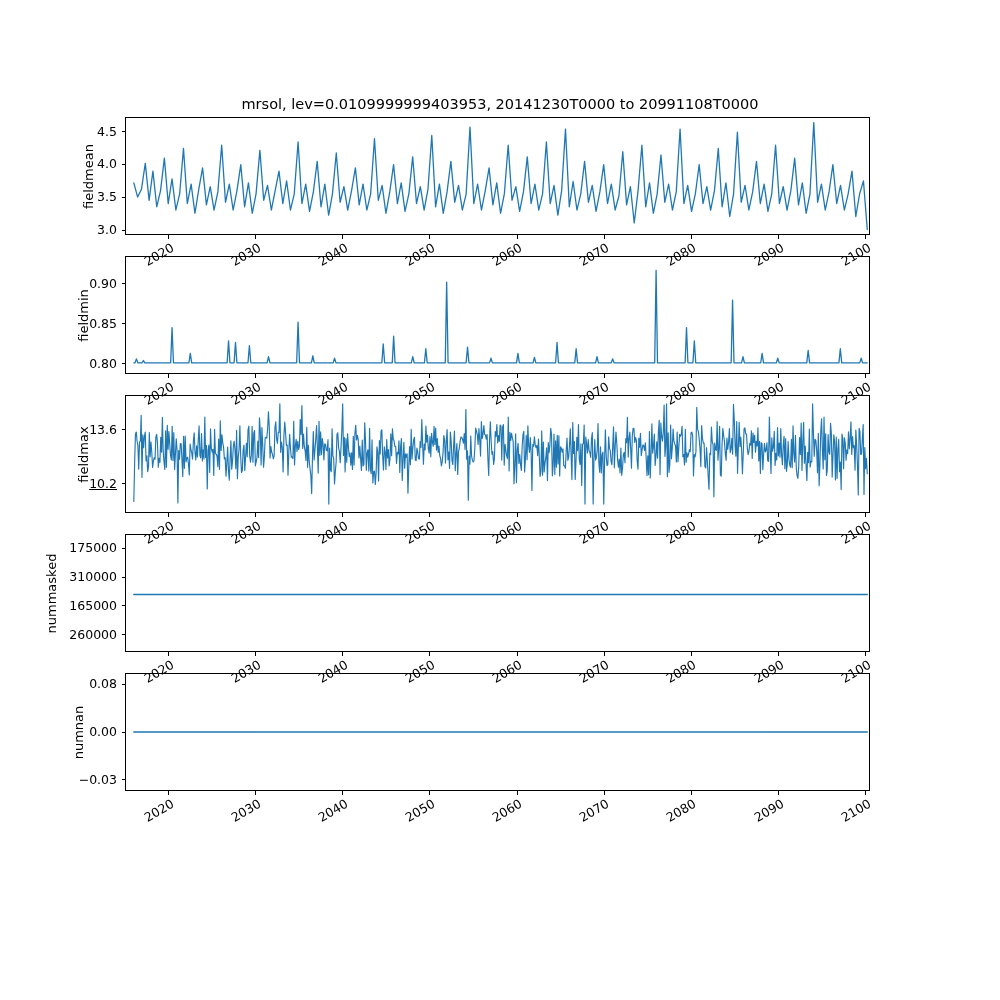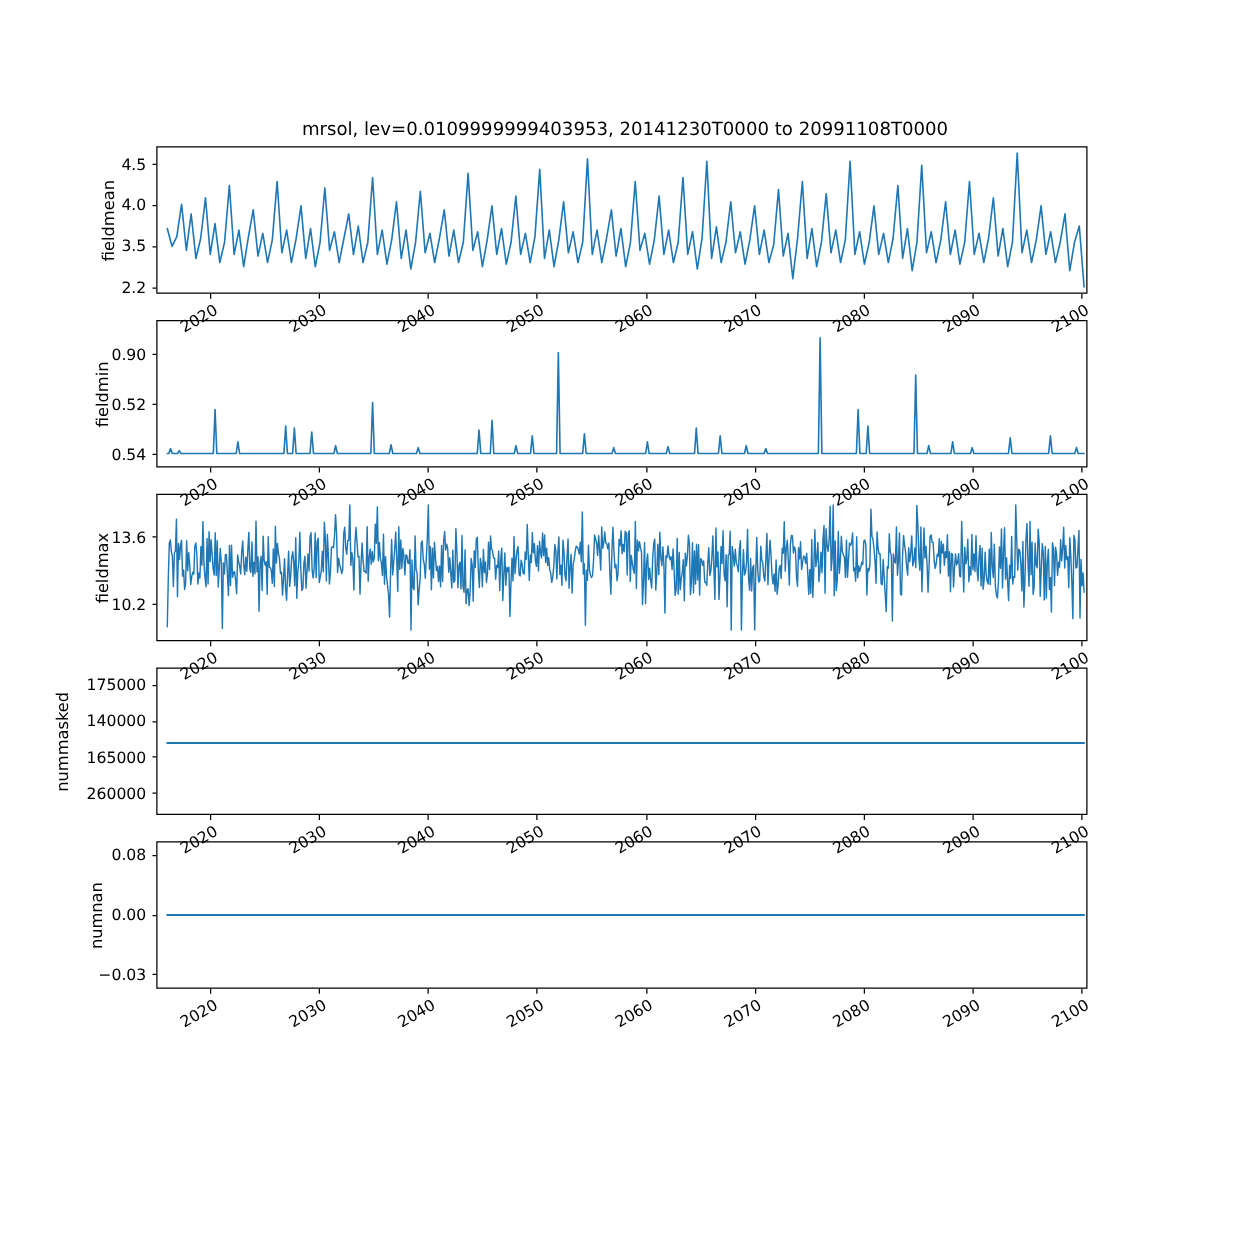--- a/index.html
+++ b/index.html
@@ -113,21 +113,21 @@
   <div class="panel" id="panel4" style="left:125px;top:673px;width:745px;height:118px;">
     <svg id="svg4" viewBox="0 0 745 118" preserveAspectRatio="none">
         <polyline points="7.84,59.00 743.26,59.00" fill="none" stroke="#1f77b4" stroke-width="1.5" stroke-linejoin="round" stroke-linecap="round"></polyline>
       </svg>
   </div>
   <div class="ylabel" style="left:18px;top:725px;width:120px;">numnan</div>
 
 
   <div id="ticklayer">
       <div class="tickmark" style="left:121.5px;top:229.8854748603352px;"></div>
-      <div class="ytick" style="left:51px;top:222.3854748603352px;width:66px;">2.2</div>
+      <div class="ytick" style="left:51px;top:222.3854748603352px;width:66px;">3.0</div>
       <div class="tickmark" style="left:121.5px;top:196.9245810055866px;"></div>
       <div class="ytick" style="left:51px;top:189.4245810055866px;width:66px;">3.5</div>
       <div class="tickmark" style="left:121.5px;top:163.96368715083798px;"></div>
       <div class="ytick" style="left:51px;top:156.46368715083798px;width:66px;">4.0</div>
       <div class="tickmark" style="left:121.5px;top:131.00279329608935px;"></div>
       <div class="ytick" style="left:51px;top:123.50279329608935px;width:66px;">4.5</div>
       <div class="tickmark v" style="left:168.0672514619883px;top:235px;"></div>
       <div class="xtick-rot" style="left:120.56725146198829px;top:240px;width:48px;">2020</div>
       <div class="tickmark v" style="left:255.2017543859649px;top:235px;"></div>
       <div class="xtick-rot" style="left:207.7017543859649px;top:240px;width:48px;">2030</div>
@@ -139,23 +139,23 @@
       <div class="xtick-rot" style="left:469.1052631578948px;top:240px;width:48px;">2060</div>
       <div class="tickmark v" style="left:603.7397660818713px;top:235px;"></div>
       <div class="xtick-rot" style="left:556.2397660818713px;top:240px;width:48px;">2070</div>
       <div class="tickmark v" style="left:690.874269005848px;top:235px;"></div>
       <div class="xtick-rot" style="left:643.374269005848px;top:240px;width:48px;">2080</div>
       <div class="tickmark v" style="left:778.0087719298245px;top:235px;"></div>
       <div class="xtick-rot" style="left:730.5087719298245px;top:240px;width:48px;">2090</div>
       <div class="tickmark v" style="left:865.1432748538011px;top:235px;"></div>
       <div class="xtick-rot" style="left:817.6432748538011px;top:240px;width:48px;">2100</div>
       <div class="tickmark" style="left:121.5px;top:363.1351351351351px;"></div>
-      <div class="ytick" style="left:51px;top:355.6351351351351px;width:66px;">0.54</div>
+      <div class="ytick" style="left:51px;top:355.6351351351351px;width:66px;">0.80</div>
       <div class="tickmark" style="left:121.5px;top:323.2702702702703px;"></div>
-      <div class="ytick" style="left:51px;top:315.7702702702703px;width:66px;">0.52</div>
+      <div class="ytick" style="left:51px;top:315.7702702702703px;width:66px;">0.85</div>
       <div class="tickmark" style="left:121.5px;top:283.4054054054054px;"></div>
       <div class="ytick" style="left:51px;top:275.9054054054054px;width:66px;">0.90</div>
       <div class="tickmark v" style="left:168.0672514619883px;top:374px;"></div>
       <div class="xtick-rot" style="left:120.56725146198829px;top:379px;width:48px;">2020</div>
       <div class="tickmark v" style="left:255.2017543859649px;top:374px;"></div>
       <div class="xtick-rot" style="left:207.7017543859649px;top:379px;width:48px;">2030</div>
       <div class="tickmark v" style="left:342.3362573099415px;top:374px;"></div>
       <div class="xtick-rot" style="left:294.8362573099415px;top:379px;width:48px;">2040</div>
       <div class="tickmark v" style="left:429.4707602339181px;top:374px;"></div>
       <div class="xtick-rot" style="left:381.9707602339181px;top:379px;width:48px;">2050</div>
@@ -163,21 +163,21 @@
       <div class="xtick-rot" style="left:469.1052631578948px;top:379px;width:48px;">2060</div>
       <div class="tickmark v" style="left:603.7397660818713px;top:374px;"></div>
       <div class="xtick-rot" style="left:556.2397660818713px;top:379px;width:48px;">2070</div>
       <div class="tickmark v" style="left:690.874269005848px;top:374px;"></div>
       <div class="xtick-rot" style="left:643.374269005848px;top:379px;width:48px;">2080</div>
       <div class="tickmark v" style="left:778.0087719298245px;top:374px;"></div>
       <div class="xtick-rot" style="left:730.5087719298245px;top:379px;width:48px;">2090</div>
       <div class="tickmark v" style="left:865.1432748538011px;top:374px;"></div>
       <div class="xtick-rot" style="left:817.6432748538011px;top:379px;width:48px;">2100</div>
       <div class="tickmark" style="left:121.5px;top:483.0000000000001px;"></div>
-      <div class="ytick" style="left:51px;top:475.5000000000001px;width:66px;">10.2</div>
+      <div class="ytick" style="left:51px;top:475.5000000000001px;width:66px;text-decoration:underline;">10.2</div>
       <div class="tickmark" style="left:121.5px;top:429.36363636363615px;"></div>
       <div class="ytick" style="left:51px;top:421.86363636363615px;width:66px;">13.6</div>
       <div class="tickmark v" style="left:168.0672514619883px;top:513px;"></div>
       <div class="xtick-rot" style="left:120.56725146198829px;top:518px;width:48px;">2020</div>
       <div class="tickmark v" style="left:255.2017543859649px;top:513px;"></div>
       <div class="xtick-rot" style="left:207.7017543859649px;top:518px;width:48px;">2030</div>
       <div class="tickmark v" style="left:342.3362573099415px;top:513px;"></div>
       <div class="xtick-rot" style="left:294.8362573099415px;top:518px;width:48px;">2040</div>
       <div class="tickmark v" style="left:429.4707602339181px;top:513px;"></div>
       <div class="xtick-rot" style="left:381.9707602339181px;top:518px;width:48px;">2050</div>
@@ -189,21 +189,21 @@
       <div class="xtick-rot" style="left:643.374269005848px;top:518px;width:48px;">2080</div>
       <div class="tickmark v" style="left:778.0087719298245px;top:513px;"></div>
       <div class="xtick-rot" style="left:730.5087719298245px;top:518px;width:48px;">2090</div>
       <div class="tickmark v" style="left:865.1432748538011px;top:513px;"></div>
       <div class="xtick-rot" style="left:817.6432748538011px;top:518px;width:48px;">2100</div>
       <div class="tickmark" style="left:121.5px;top:634.2317073170732px;"></div>
       <div class="ytick" style="left:51px;top:626.7317073170732px;width:66px;">260000</div>
       <div class="tickmark" style="left:121.5px;top:605.4512195121952px;"></div>
       <div class="ytick" style="left:51px;top:597.9512195121952px;width:66px;">165000</div>
       <div class="tickmark" style="left:121.5px;top:576.670731707317px;"></div>
-      <div class="ytick" style="left:51px;top:569.170731707317px;width:66px;">140000</div>
+      <div class="ytick" style="left:51px;top:569.170731707317px;width:66px;">310000</div>
       <div class="tickmark" style="left:121.5px;top:547.890243902439px;"></div>
       <div class="ytick" style="left:51px;top:540.390243902439px;width:66px;">175000</div>
       <div class="tickmark v" style="left:168.0672514619883px;top:652px;"></div>
       <div class="xtick-rot" style="left:120.56725146198829px;top:657px;width:48px;">2020</div>
       <div class="tickmark v" style="left:255.2017543859649px;top:652px;"></div>
       <div class="xtick-rot" style="left:207.7017543859649px;top:657px;width:48px;">2030</div>
       <div class="tickmark v" style="left:342.3362573099415px;top:652px;"></div>
       <div class="xtick-rot" style="left:294.8362573099415px;top:657px;width:48px;">2040</div>
       <div class="tickmark v" style="left:429.4707602339181px;top:652px;"></div>
       <div class="xtick-rot" style="left:381.9707602339181px;top:657px;width:48px;">2050</div>

